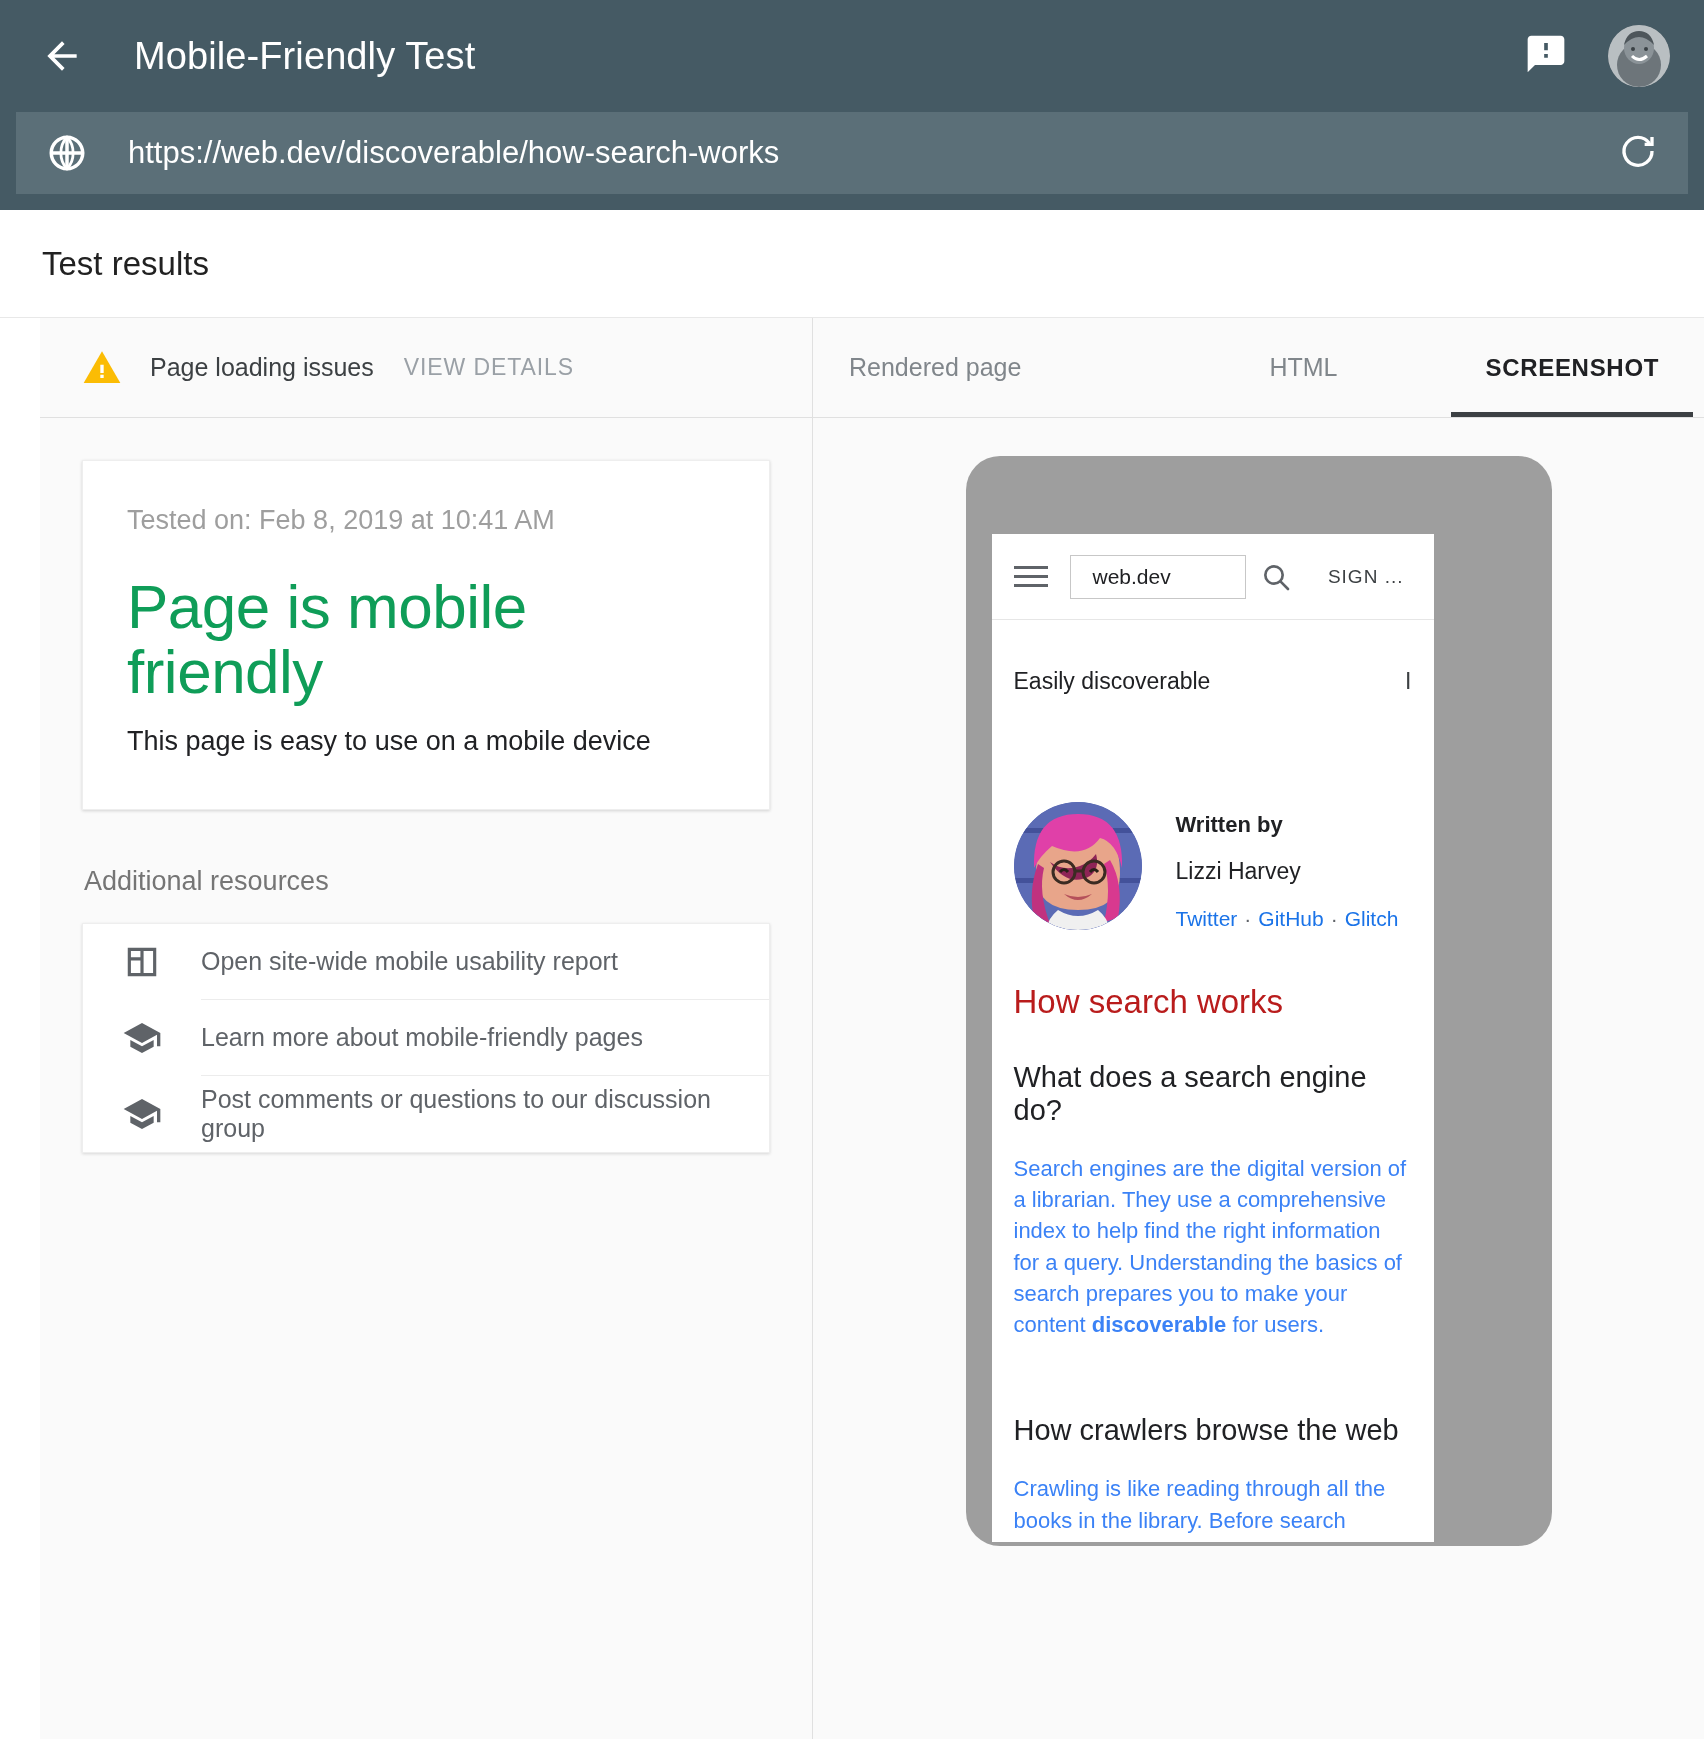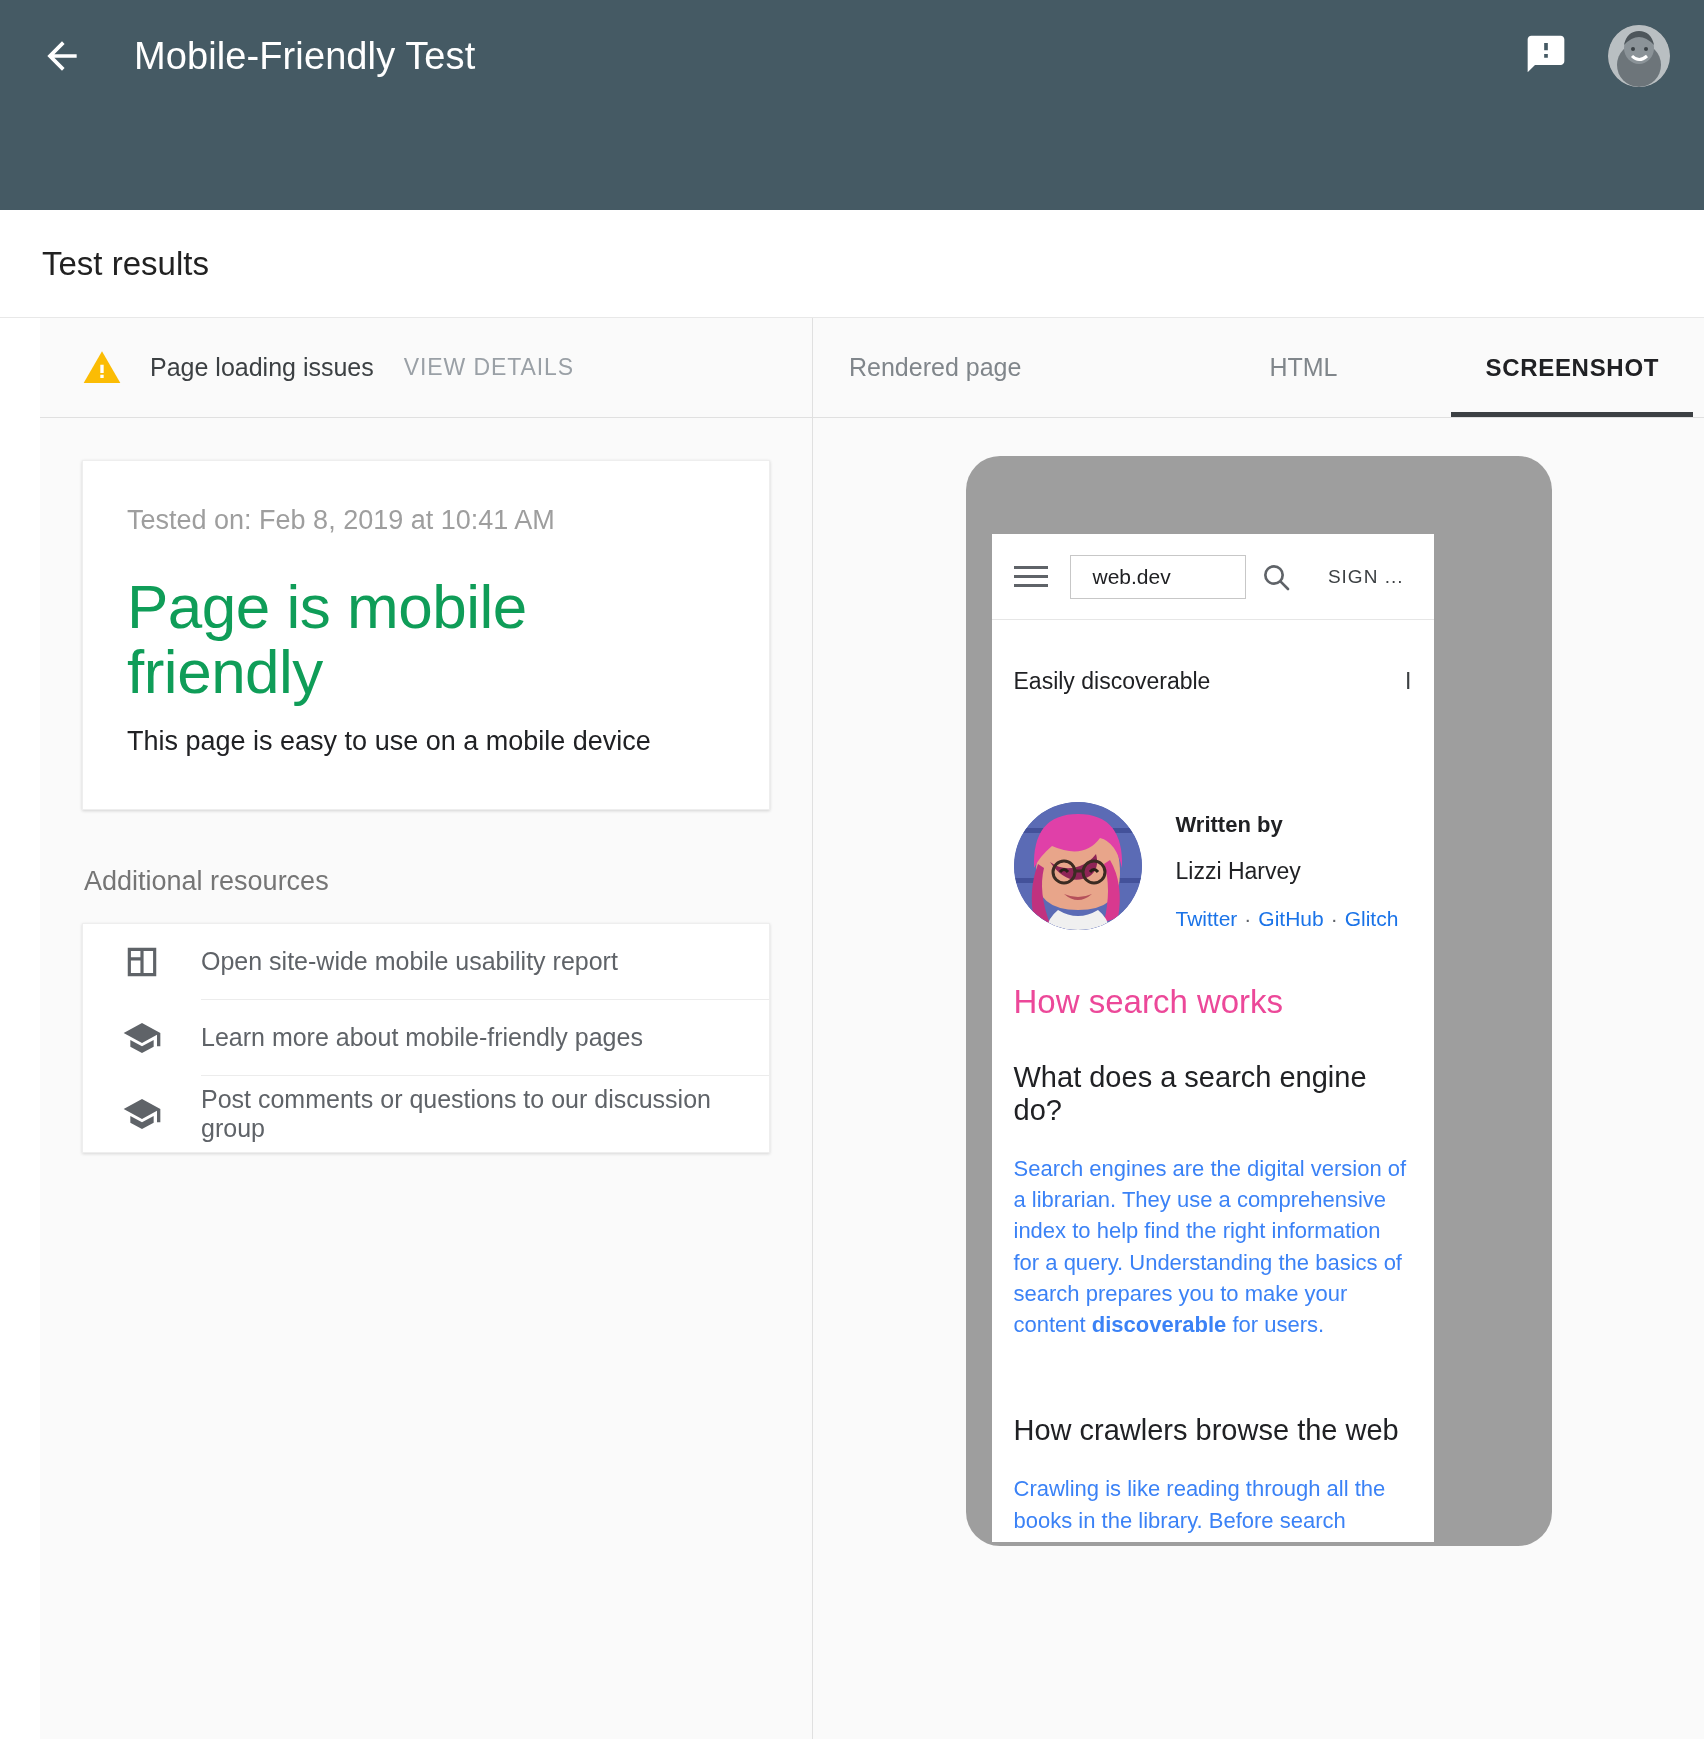--- a/index.html
+++ b/index.html
@@ -315,21 +315,21 @@
     background: #5b6bb5;
   }
   .ps-author-text { margin-left: 34px; padding-top: 10px; }
   .ps-written-by { font-size: 22px; font-weight: 700; color: #202124; }
   .ps-author-name { font-size: 23px; color: #202124; margin-top: 20px; }
   .ps-links { margin-top: 22px; font-size: 21px; color: #5f6368; }
   .ps-links a { color: #1a73e8; text-decoration: none; cursor: pointer; }
   .ps-sep { color: #5f6368; margin: 0 7px; }
 
   .ps-body { padding: 34px 22px 0 22px; }
-  .ps-h1 { font-size: 33px; color: #ec4899; font-weight: 400; margin-top: 18px; }
+  .ps-h1 { font-size: 33px; color: #b91c1c; font-weight: 400; margin-top: 18px; }
   .ps-h2 { font-size: 29px; color: #202124; font-weight: 400; margin-top: 40px; }
   .ps-p {
     font-size: 22px;
     color: #3b82f6;
     line-height: 1.42;
     margin-top: 26px;
   }
   .ps-p b { font-weight: 700; }
   .ps-h2.spaced { margin-top: 74px; }
 </style>
@@ -372,20 +372,39 @@
           <ellipse cx="31" cy="23" rx="15" ry="16" fill="#8b9398"></ellipse>
           <path d="M16 20 q15 -16 30 0 q-3 -14 -15 -14 q-12 0 -15 14z" fill="#4e565b"></path>
           <circle cx="25" cy="24" r="2" fill="#3a4145"></circle>
           <circle cx="38" cy="24" r="2" fill="#3a4145"></circle>
           <path d="M24 31 q7 7 15 0" stroke="#ffffff" stroke-width="3" fill="none"></path>
         </g>
       </svg>
     </div>
   </div>
 
+  <div class="urlbar">
+    <span class="globe-icon">
+      <svg width="42" height="42" viewBox="0 0 24 24" fill="#ffffff">
+        <path d="M12 2C6.48 2 2 6.48 2 12s4.48 10 10 10 10-4.48 10-10S17.52 2 12 2zm0 18c-4.41 0-8-3.59-8-8s3.59-8 8-8 8 3.59 8 8-3.59 8-8 8z"></path>
+        <path d="M11 3h2v18h-2z"></path>
+        <path d="M3 11h18v2H3z"></path>
+        <path d="M12 3c2.5 2.5 3.5 5.8 3.5 9S14.5 18.5 12 21c-2.5-2.5-3.5-5.8-3.5-9S9.5 5.5 12 3z" fill="none" stroke="#ffffff" stroke-width="1.6"></path>
+      </svg>
+    </span>
+    <div class="url-text">https://web.dev/discoverable/how-search-works</div>
+    <div class="reload-btn">
+      <span>
+        <svg width="42" height="42" viewBox="0 0 24 24" fill="none" stroke="#ffffff" stroke-width="1.9">
+          <path d="M18.5 7.5A8 8 0 1 0 20 12"></path>
+          <path d="M20 4v4.2h-4.2" stroke-linecap="butt"></path>
+        </svg>
+      </span>
+    </div>
+  </div>
 </div>
 
 <div class="results-header">
   <div class="results-title">Test results</div>
 </div>
 
 <div class="body-wrap">
 
   <div class="left-col">
 

